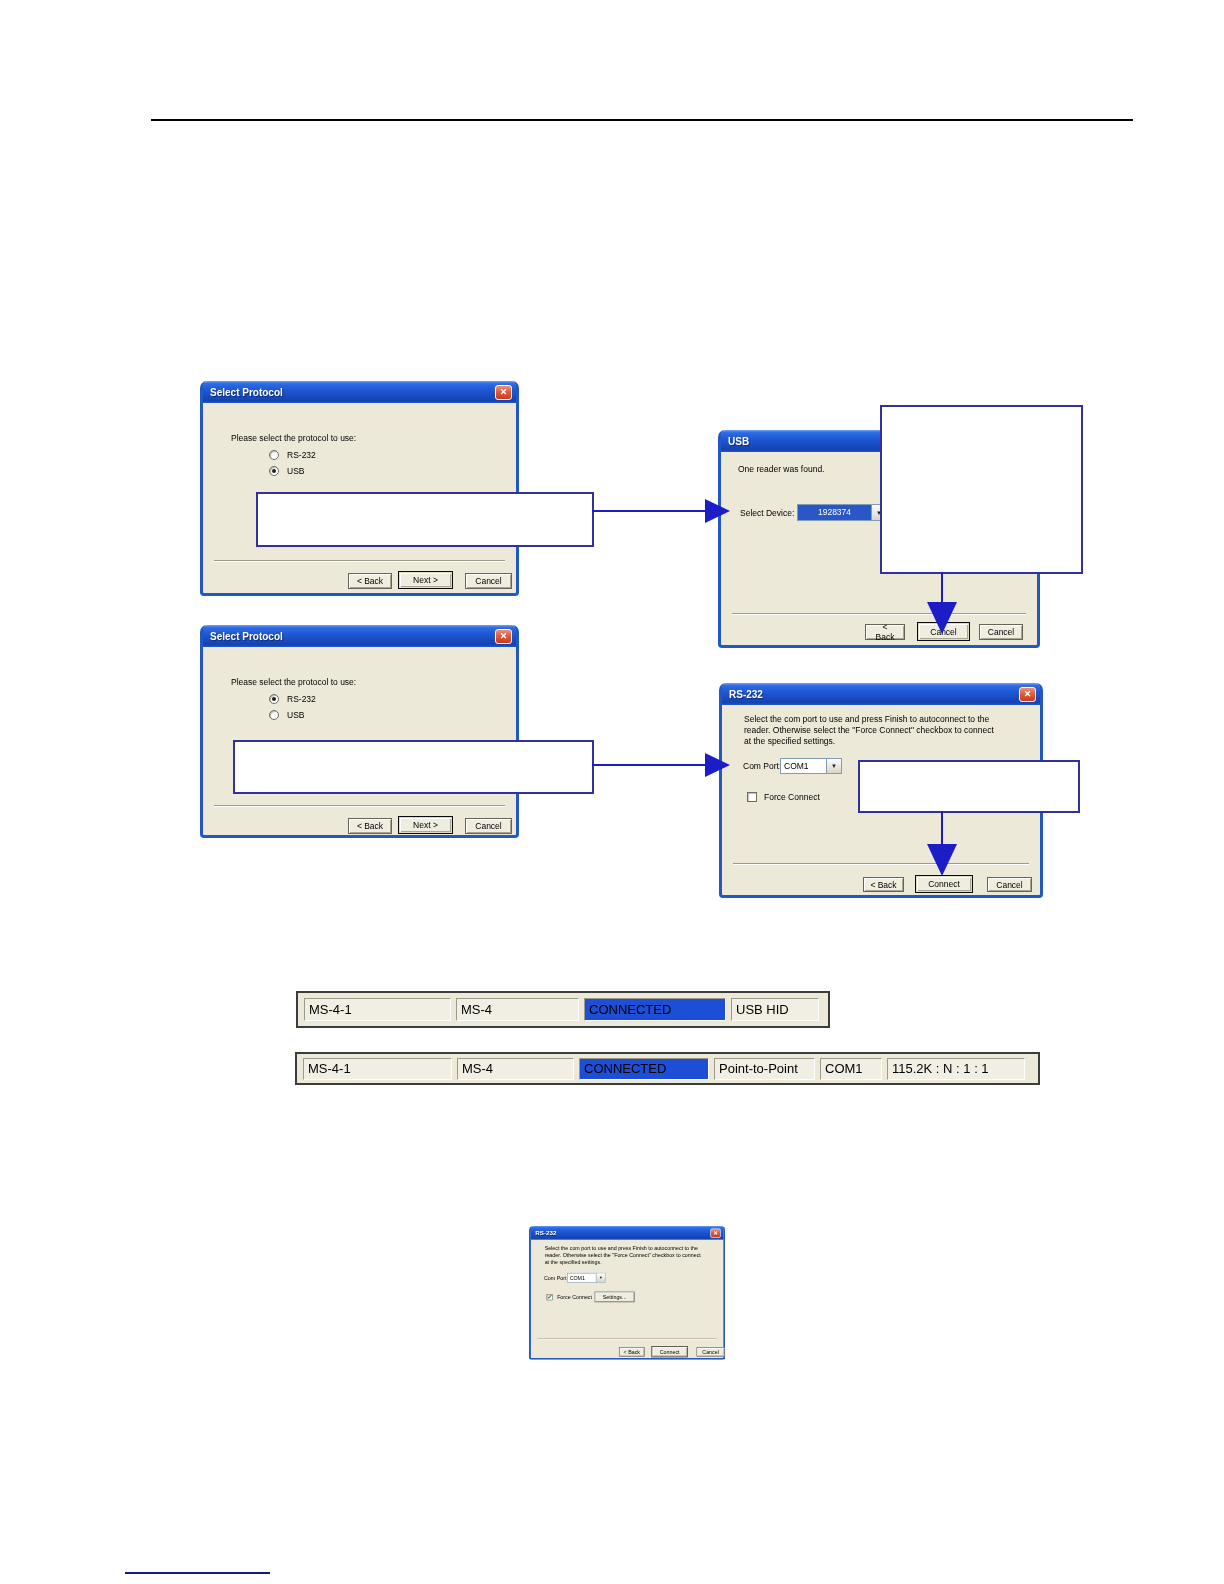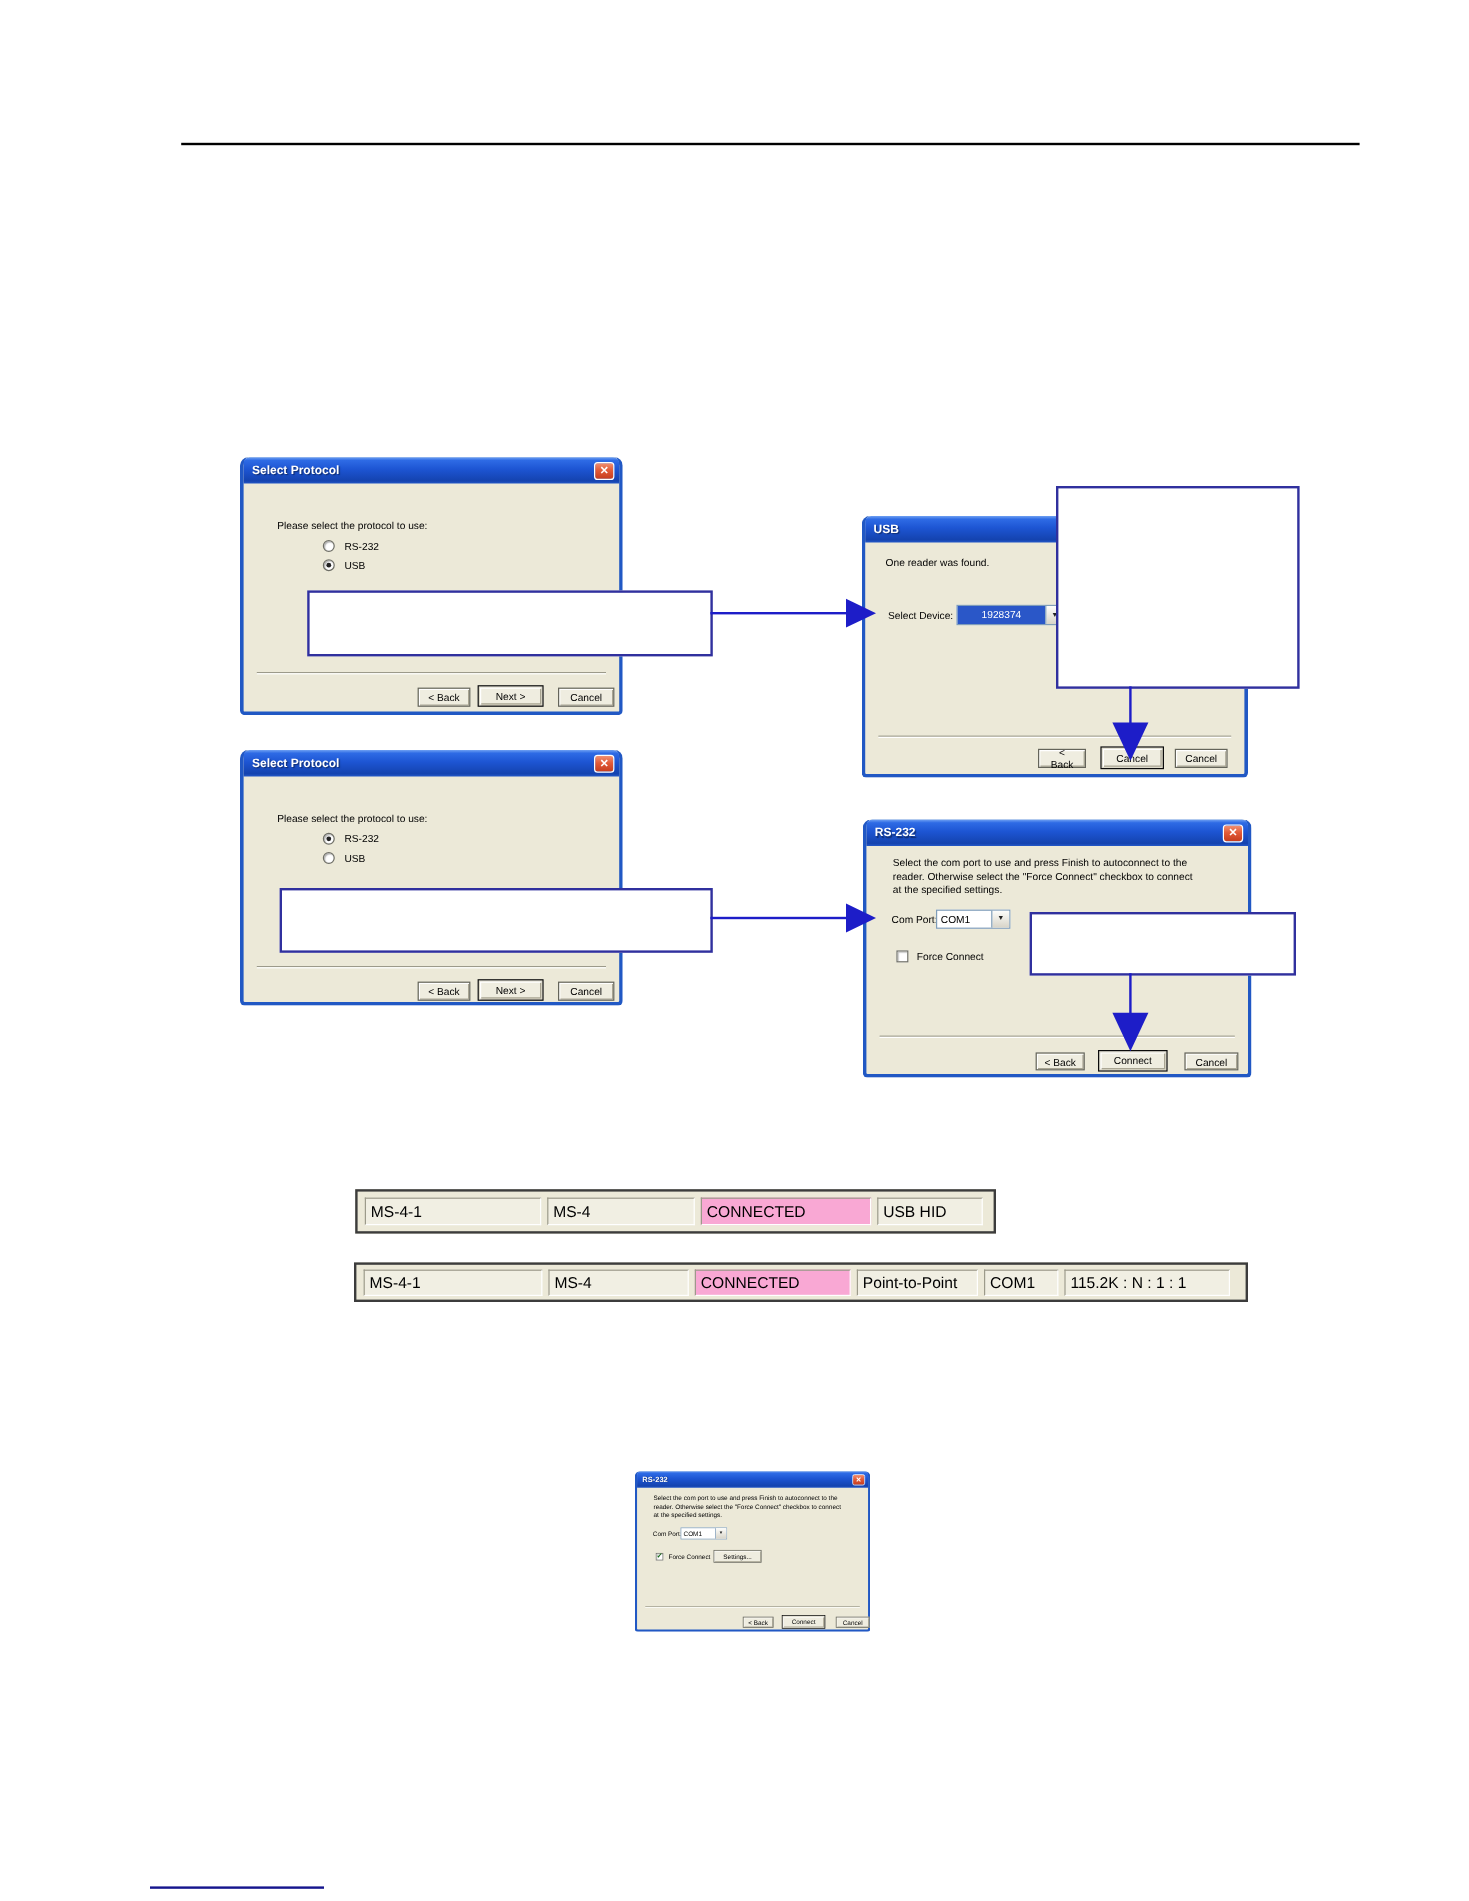--- a/index.html
+++ b/index.html
@@ -51,21 +51,21 @@
   .ah-down { position:absolute; width:0; height:0; border-left:15px solid transparent;
              border-right:15px solid transparent; border-top:32px solid #1D1DC8; z-index:4; }
 
   
   .statusbar { position:absolute; box-sizing:border-box; background:#ECE9D8; border:2px solid #3C3C3C;
                display:flex; align-items:center; gap:5px; padding:0 6px; z-index:1; }
   .sb-panel  { box-sizing:border-box; border:1px solid; border-color:#9C9A8A #FFFFFF #FFFFFF #9C9A8A;
                background:#F1EFE3; font-size:13px; color:#000; padding:3px 0 0 4px; height:23px;
                white-space:nowrap; overflow:hidden; }
   .statusbar.bar2 .sb-panel { height:22px; padding-top:2px; }
-  .sb-panel.green { background:#f9a8d4; }
+  .sb-panel.green { background:#1d4ed8; }
 
   
   .mini-wrap { position:absolute; left:529px; top:1226px; width:314px; height:214px;
                transform:scale(0.625); transform-origin:top left; z-index:1; }
 </style>
 </head>
 <body>
 
 <div class="page">
 

